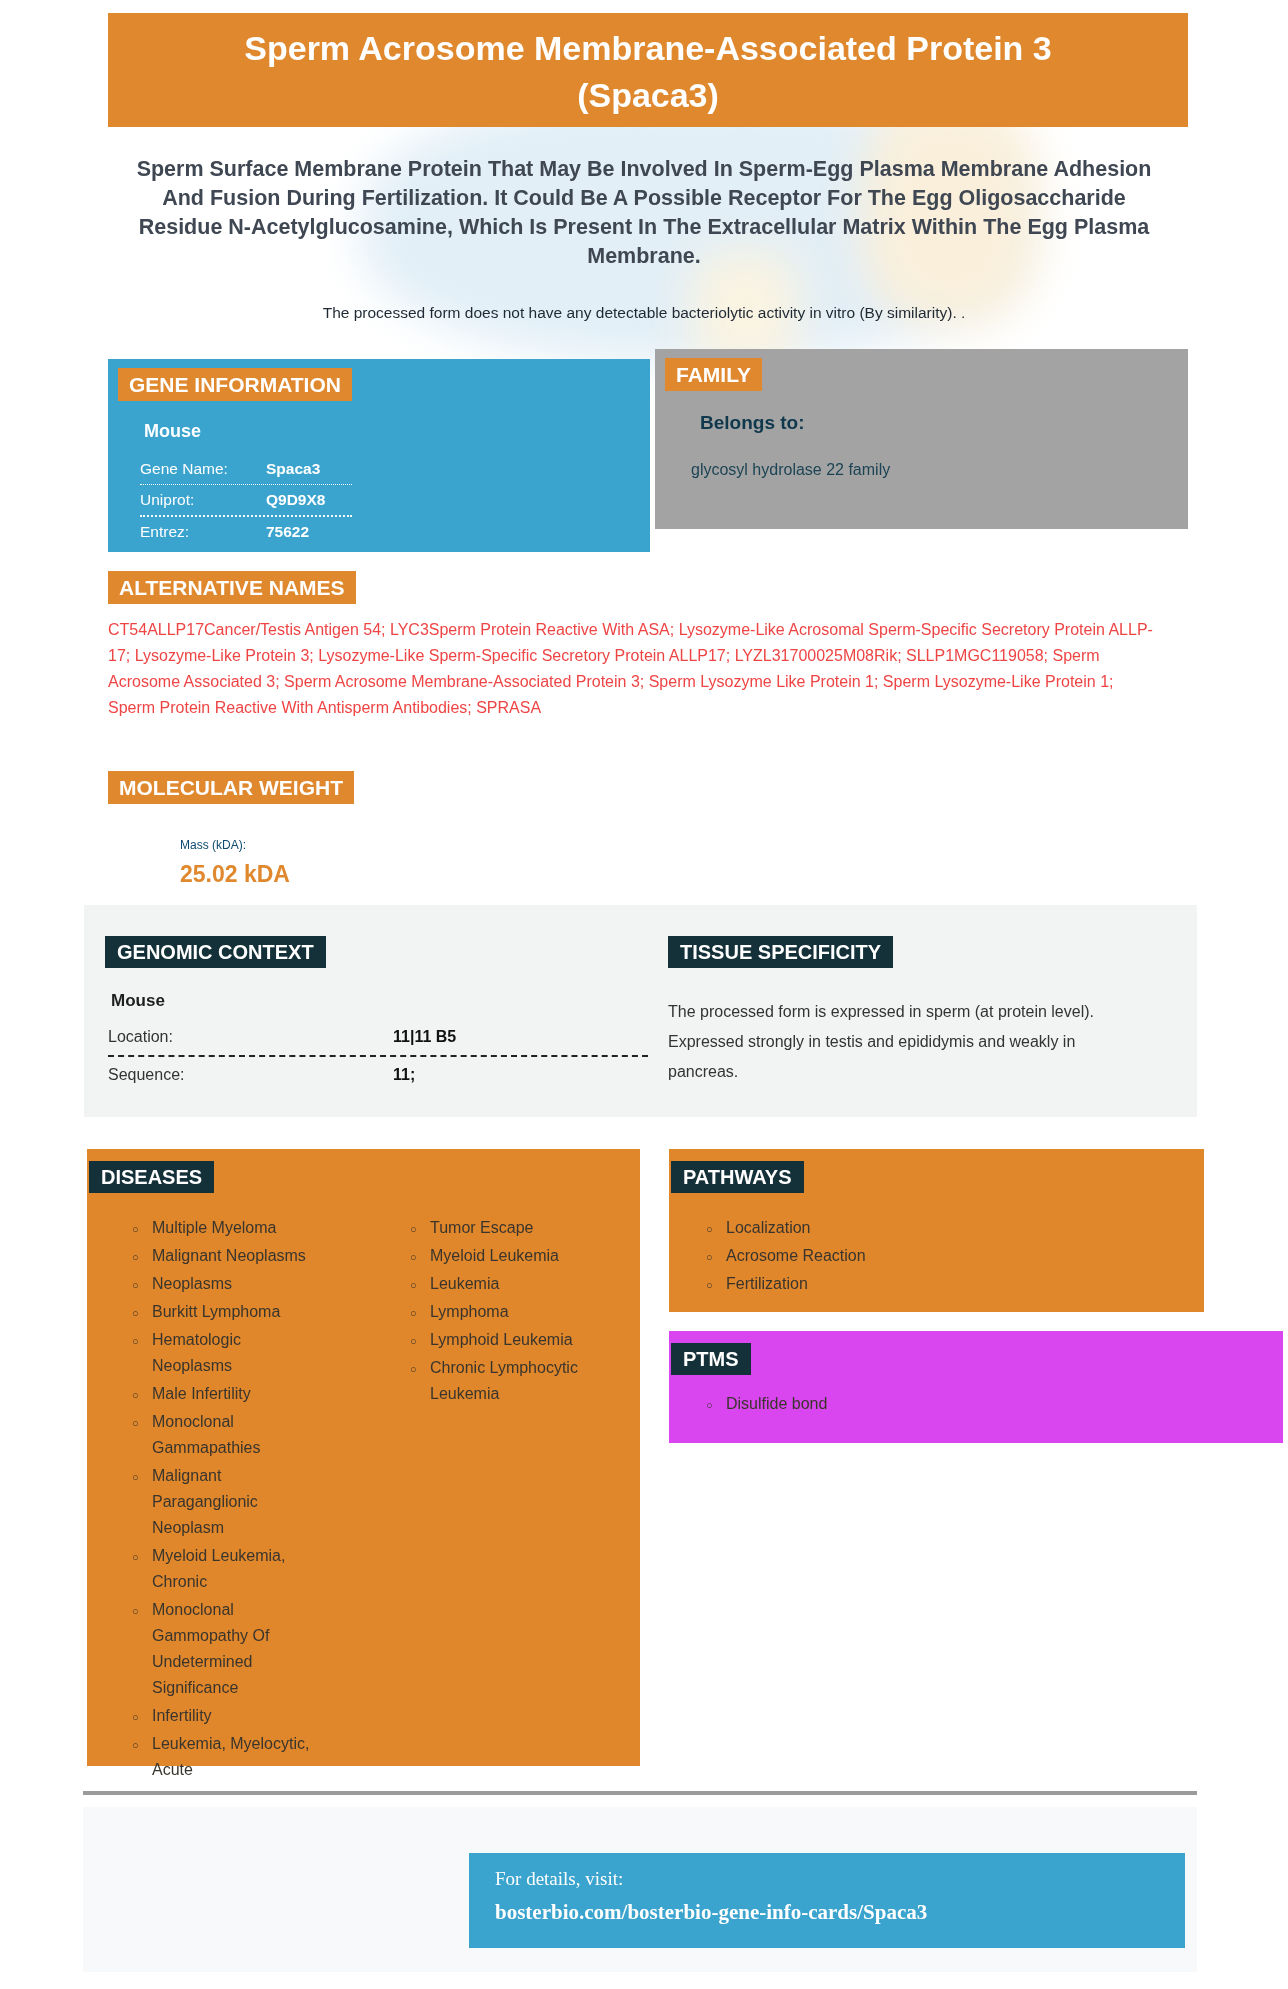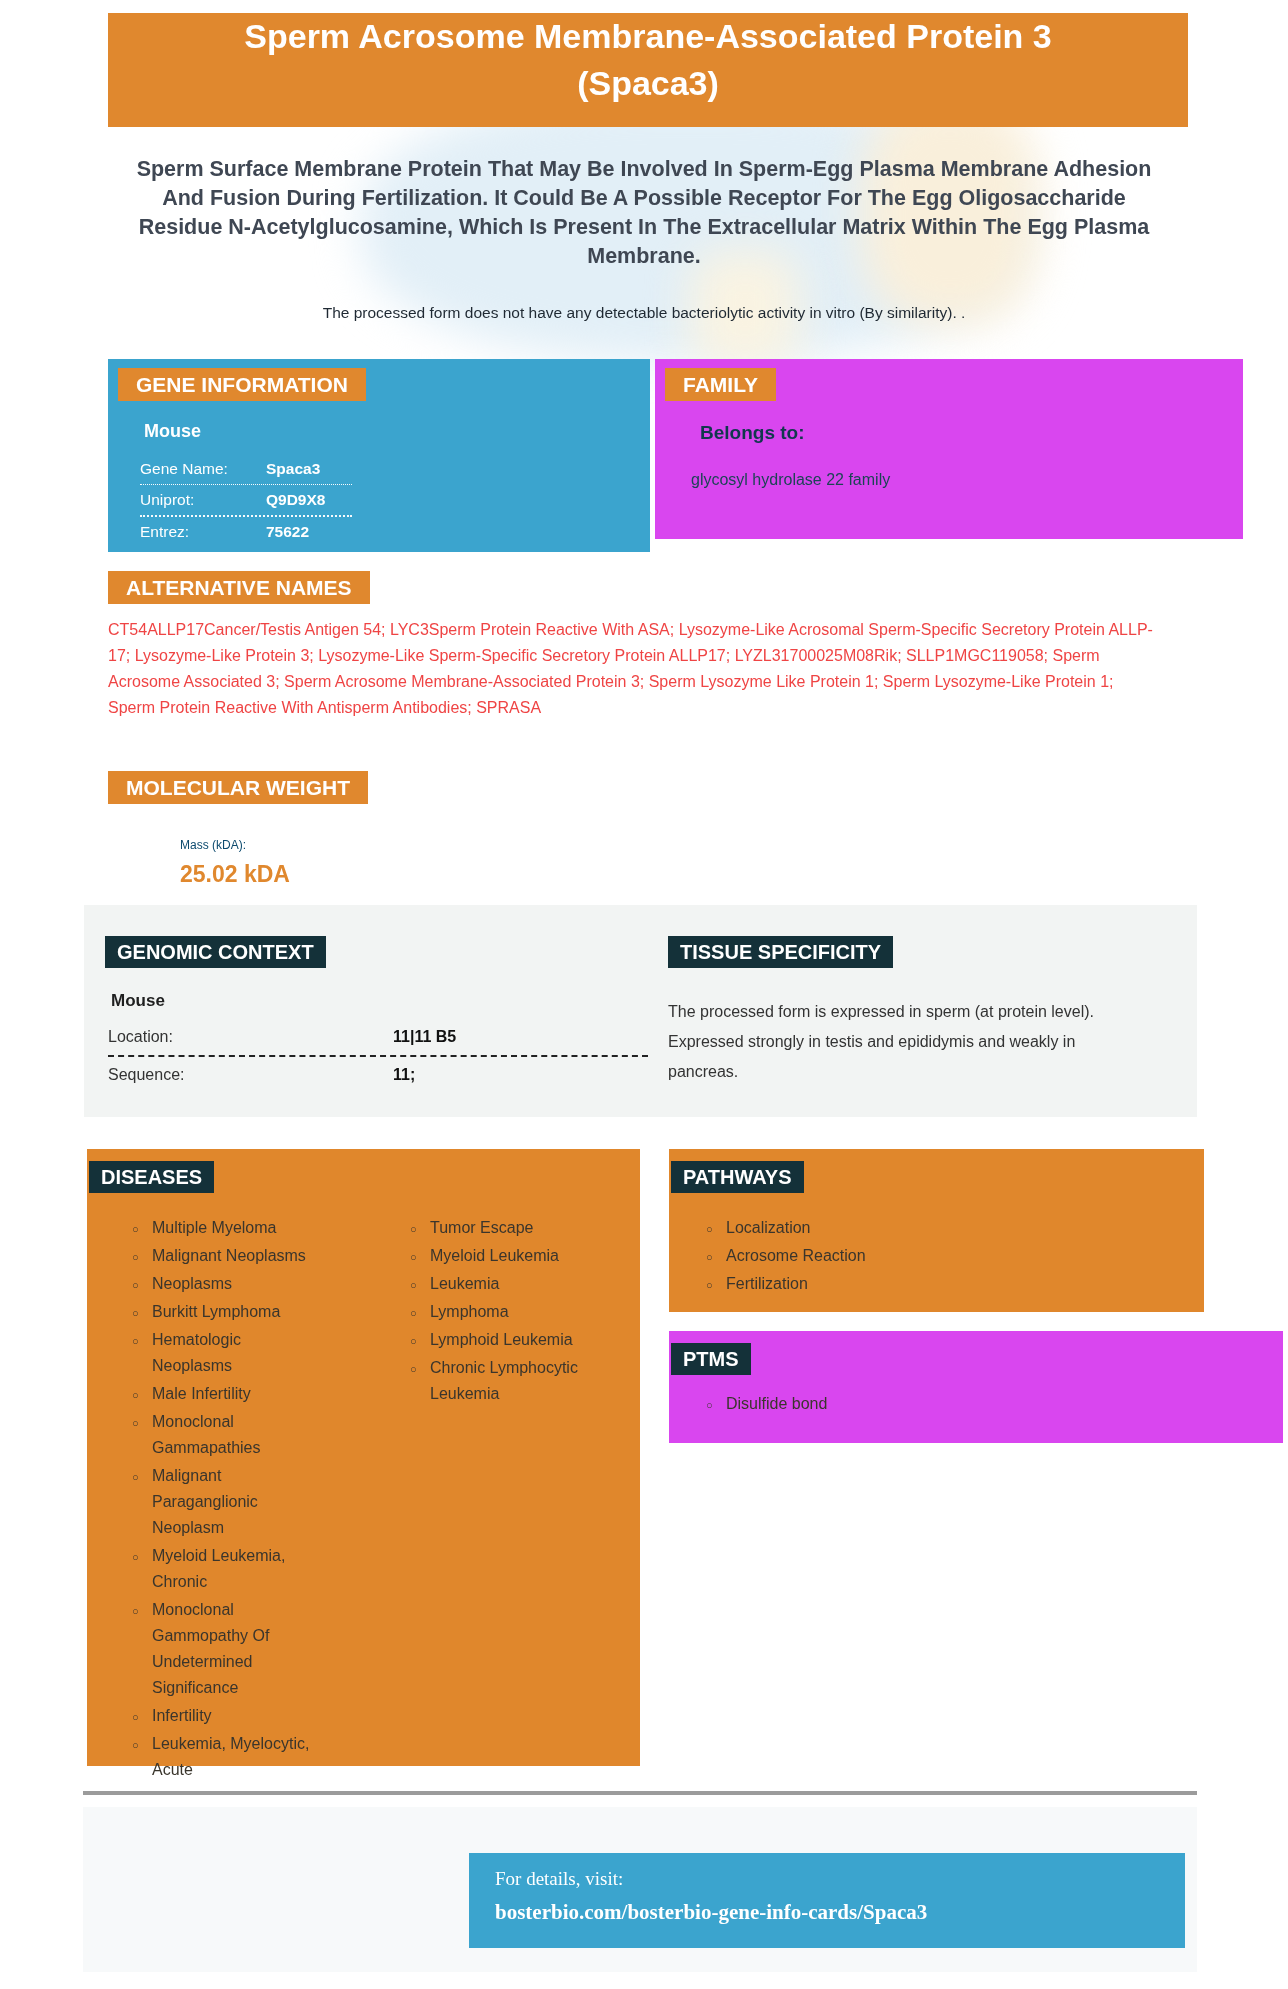--- a/index.html
+++ b/index.html
@@ -11,47 +11,47 @@
   .wm-blue{left:360px;top:92px;width:660px;height:270px;background:#e2eff7;border-radius:45%;}
   .wm-cream{left:860px;top:95px;width:180px;height:230px;background:#f9efdb;border-radius:40%;}
   .wm-cream2{left:690px;top:250px;width:110px;height:120px;background:#f9f3e2;border-radius:30%;}
 
   .abs{position:absolute;z-index:1;}
 
   
   .title-bar{left:108px;top:13px;width:1080px;height:114px;background:#e0882e;color:#ffffff;
              text-align:center;}
   .title-bar .tl{font-size:34px;font-weight:bold;line-height:47px;}
-  .title-bar .tl.first{margin-top:0;}
+  .title-bar .tl.first{margin-top:12px;}
 
   .description{left:118px;top:155px;width:1052px;text-align:center;color:#3f4753;
                font-size:21.5px;font-weight:bold;line-height:29px;}
   .note{left:0;top:304px;width:1288px;text-align:center;color:#1f2933;font-size:15.5px;}
 
   
   .olabel{display:inline-block;background:#e0882e;color:#ffffff;font-weight:bold;
-          font-size:21px;padding:4px 18px;line-height:25px;}
+          font-size:21px;padding:4px 11px;line-height:25px;}
 
   
   .dheader{display:inline-block;background:#143139;color:#ffffff;font-weight:bold;
            font-size:20px;padding:5px 12px;line-height:22px;}
 
   
   .gene-box{left:108px;top:359px;width:542px;height:193px;background:#3ba4ce;color:#ffffff;}
   .gene-box .olabel{position:absolute;left:10px;top:9px;}
   .gene-box .species{position:absolute;left:36px;top:62px;font-size:18px;font-weight:bold;}
   .info-table{position:absolute;left:32px;top:95px;width:212px;}
   .info-row{display:flex;padding:6px 0;font-size:15.5px;}
   .info-row .lbl{width:126px;flex:0 0 126px;}
   .info-row .val{font-weight:bold;}
   .info-row.r1{border-bottom:1px dotted rgba(255,255,255,.95);}
   .info-row.r2{border-bottom:2px dotted rgba(255,255,255,.95);}
 
   
-  .family-box{left:655px;top:359px;width:588px;height:180px;background:#d946ef;}
+  .family-box{left:655px;top:349px;width:533px;height:180px;background:#a3a3a3;}
   .family-box .olabel{position:absolute;left:10px;top:9px;}
   .family-box .sub{position:absolute;left:45px;top:63px;font-size:19px;font-weight:bold;color:#10384d;}
   .family-box .ftext{position:absolute;left:36px;top:106px;width:200px;font-size:16px;
                      color:#1c4455;line-height:29px;}
 
   .alt-label{left:108px;top:571px;}
   .alt-text{left:108px;top:617px;width:1052px;font-size:16px;color:#ef4444;line-height:26px;}
 
   .mw-label{left:108px;top:771px;}
   .mass-label{left:180px;top:838px;font-size:12px;color:#0c4a6e;}

